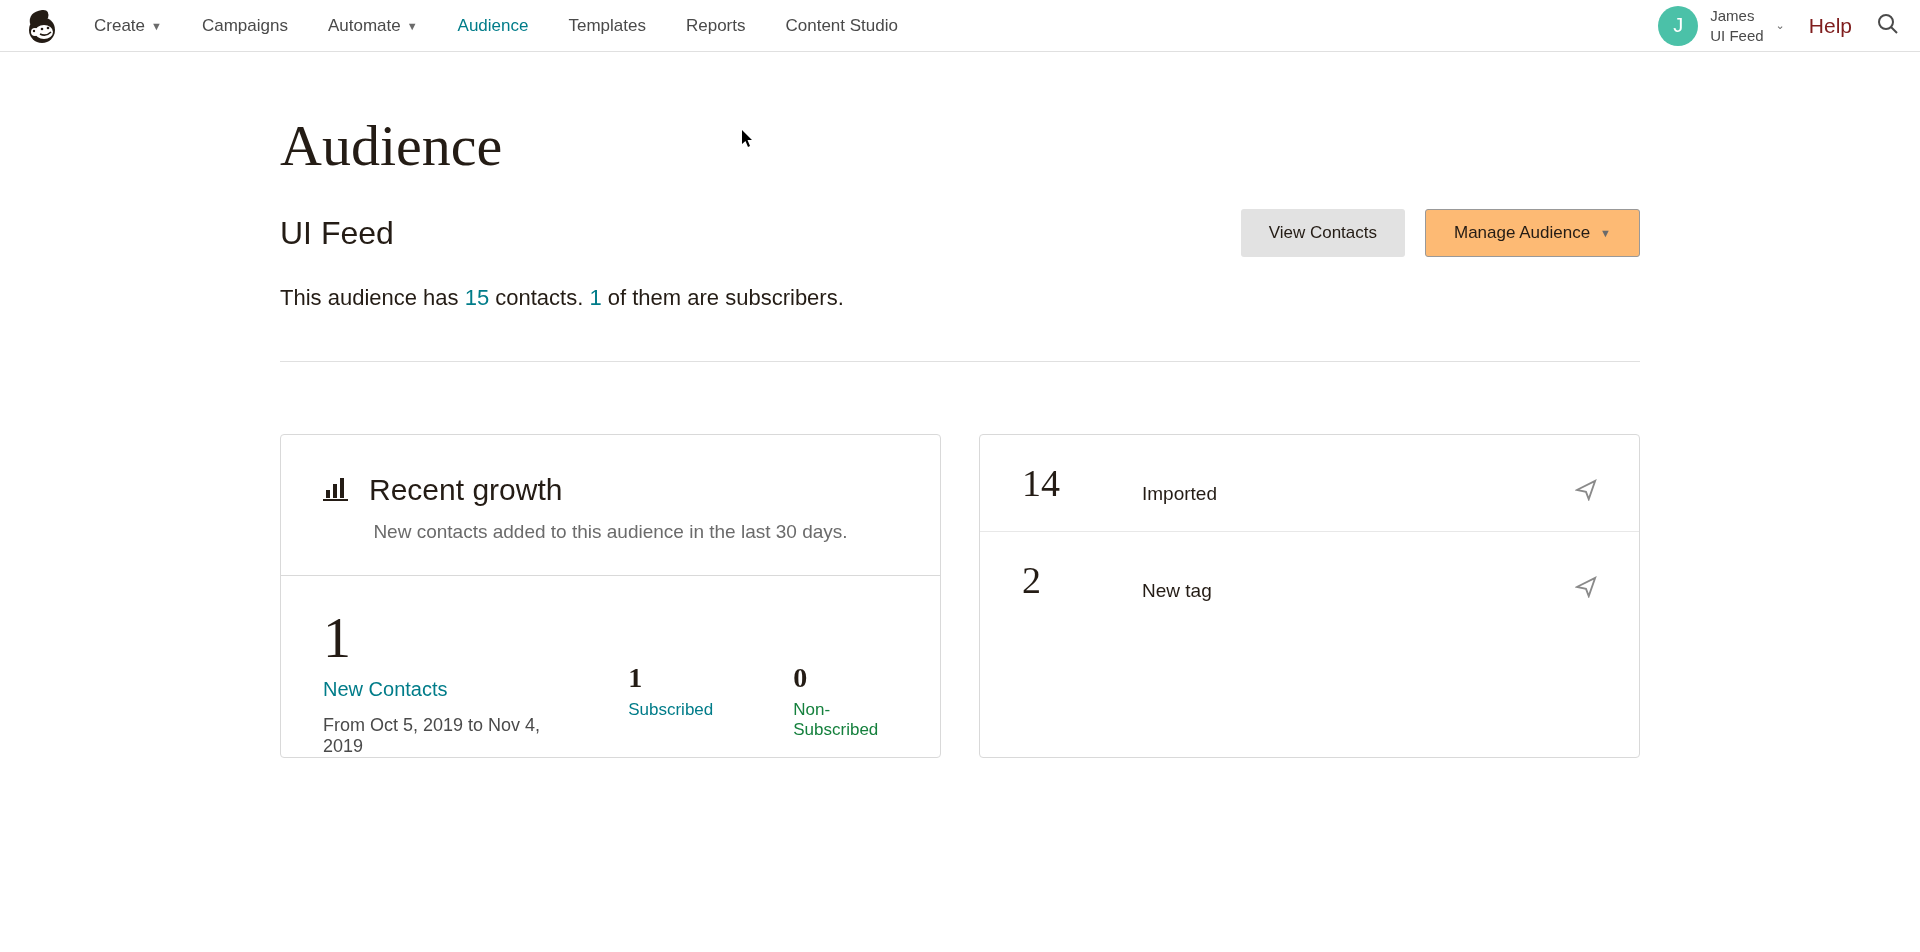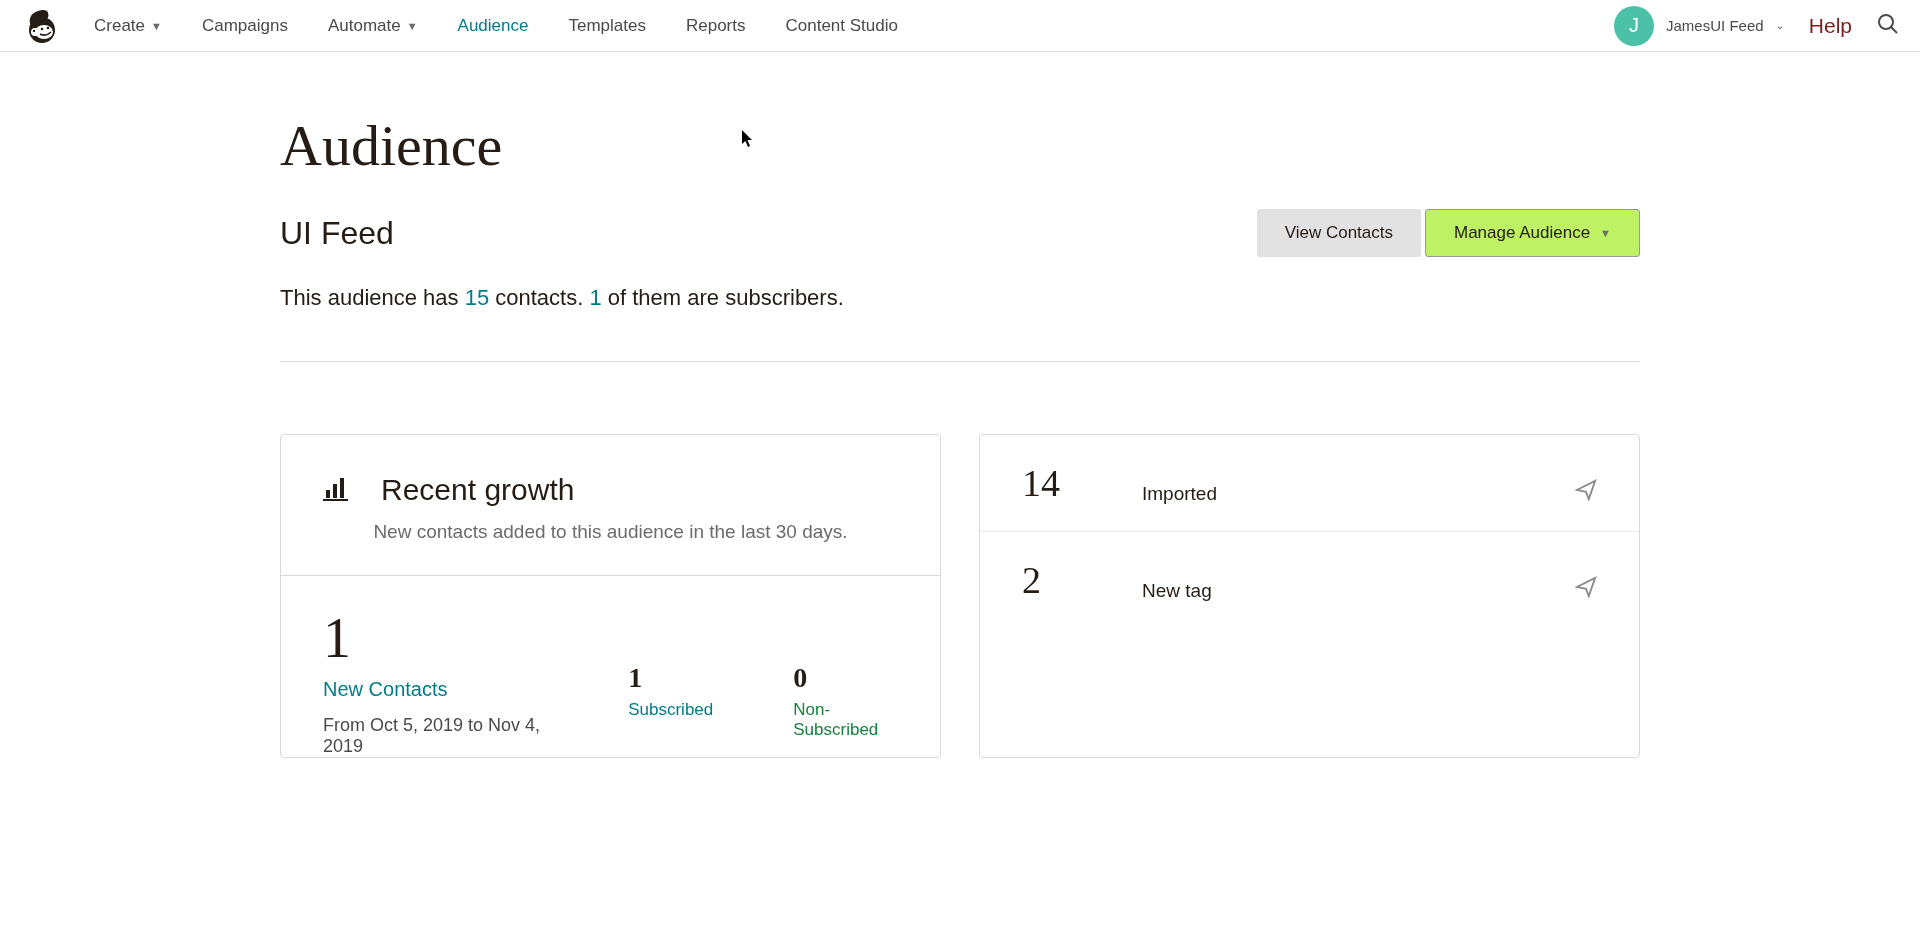--- a/index.html
+++ b/index.html
@@ -65,21 +65,21 @@
       background: #4bc1a8;
       color: white;
       display: flex;
       align-items: center;
       justify-content: center;
       font-size: 20px;
       font-weight: 400;
     }
     .user-info {
       display: flex;
-      flex-direction: row;
+      flex-direction: column;
       line-height: 1.3;
     }
     .user-name {
       font-size: 15px;
       color: #4a4a4a;
     }
     .user-sub {
       font-size: 15px;
       color: #4a4a4a;
     }
@@ -110,39 +110,39 @@
       align-items: center;
       margin-bottom: 28px;
     }
     .audience-name {
       font-size: 32px;
       font-weight: 400;
       color: #241c15;
     }
     .header-buttons {
       display: flex;
-      gap: 4px;
+      gap: 20px;
     }
     .btn {
       padding: 13px 28px;
       font-size: 17px;
       font-weight: 500;
       border-radius: 3px;
       cursor: pointer;
       display: flex;
       align-items: center;
       gap: 10px;
     }
     .btn-gray {
       background: #e2e2e2;
       border: none;
       color: #241c15;
     }
     .btn-outline {
-      background: #bef264;
+      background: #fdba74;
       border: 1px solid #999;
       color: #241c15;
     }
     .summary-text {
       font-size: 22px;
       color: #241c15;
       margin-bottom: 50px;
     }
     .summary-text .teal {
       color: #007c89;
@@ -162,21 +162,21 @@
       border: 1px solid #d9d9d9;
       border-radius: 4px;
     }
     .card-header {
       padding: 38px 42px 32px 42px;
       border-bottom: 1px solid #d9d9d9;
     }
     .card-title-row {
       display: flex;
       align-items: center;
-      gap: 30px;
+      gap: 18px;
       margin-bottom: 14px;
     }
     .card-title {
       font-size: 30px;
       font-weight: 400;
       color: #241c15;
     }
     .card-subtitle {
       font-size: 19px;
       color: #6b6b6b;

